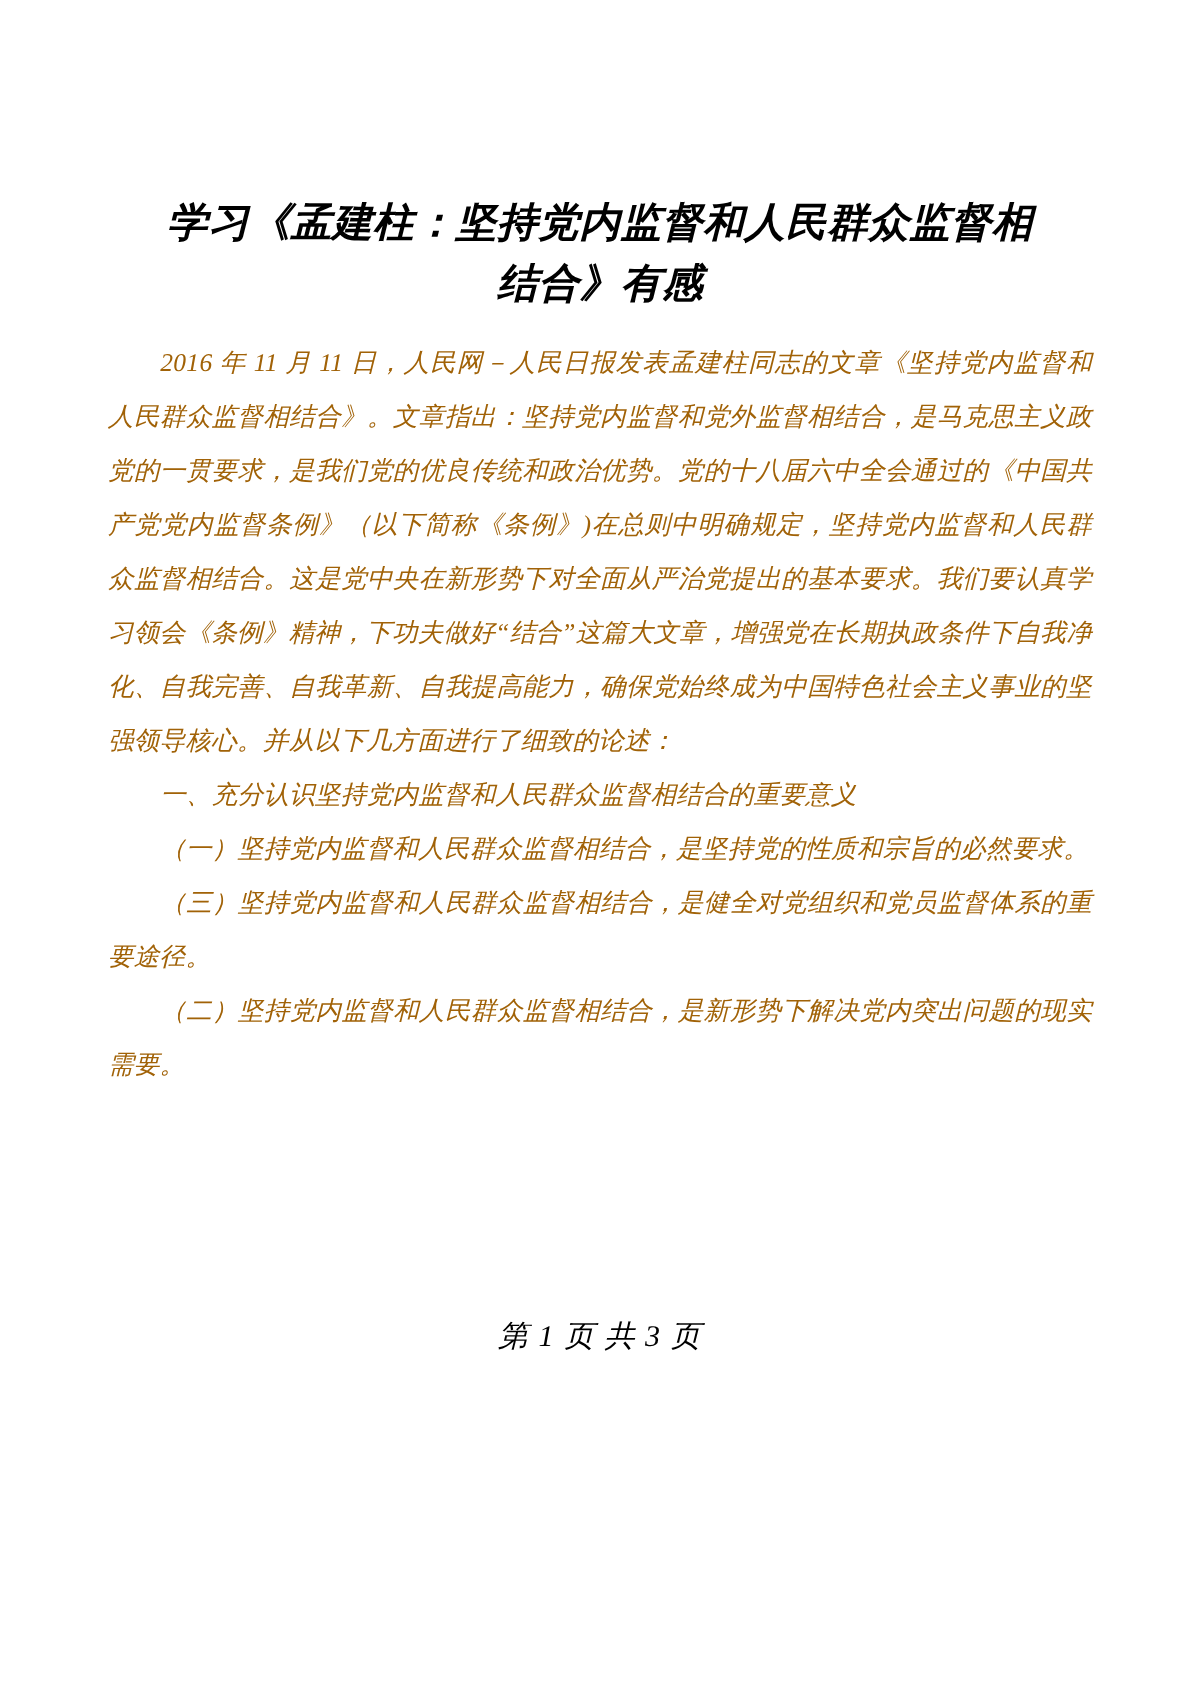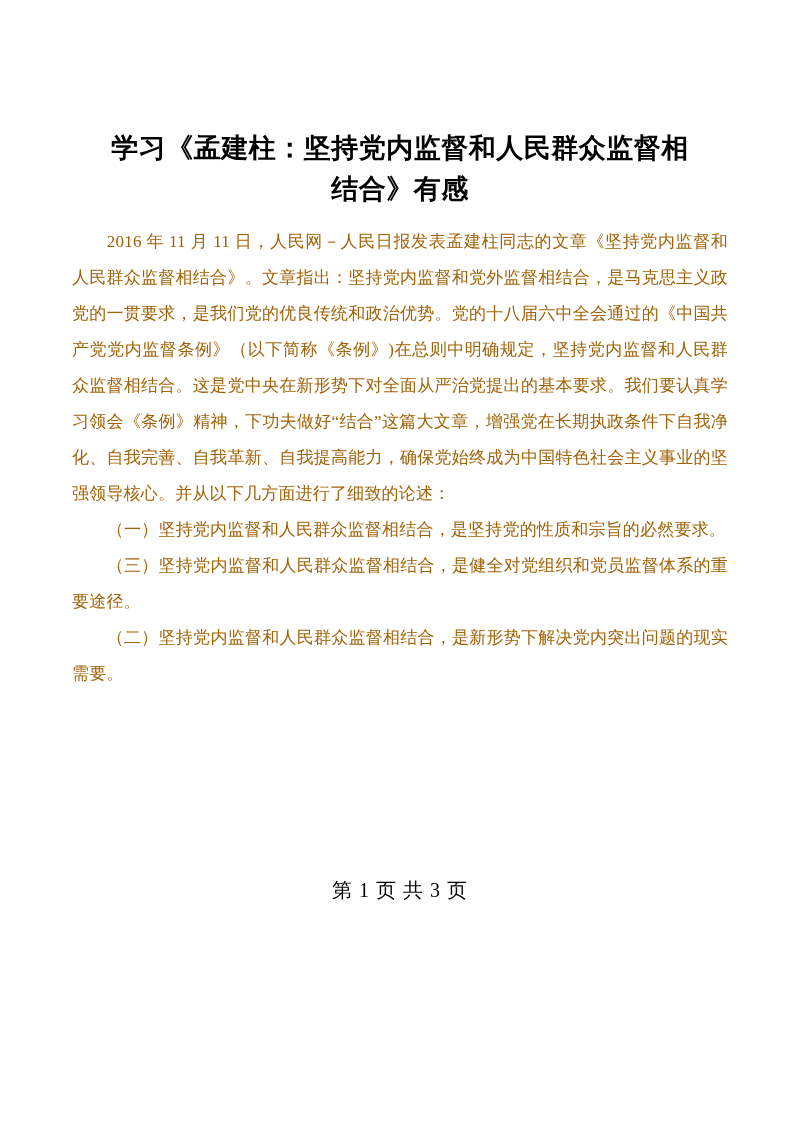--- a/index.html
+++ b/index.html
@@ -15,20 +15,21 @@
     position: relative;
     overflow: hidden;
   }
   .page {
     width: 800px;
     height: 956px;
     box-sizing: border-box;
     padding: 128px 72px 0 72px;
     position: relative;
     background: #ffffff;
+    font-style: italic;
   }
   .doc-title {
     font-size: 27px;
     font-weight: bold;
     line-height: 41px;
     text-align: center;
     margin: 0 30px 14px 30px;
     letter-spacing: 0.5px;
     color: #000;
   }
@@ -57,18 +58,19 @@
   }
 </style>
 </head>
 <body>
 
 <div class="page">
 
   <h1 class="doc-title">学习《孟建柱：坚持党内监督和人民群众监督相结合》有感</h1>
 
   <p class="para indent">2016 年 11 月 11 日，人民网－人民日报发表孟建柱同志的文章《坚持党内监督和人民群众监督相结合》。文章指出：坚持党内监督和党外监督相结合，是马克思主义政党的一贯要求，是我们党的优良传统和政治优势。党的十八届六中全会通过的《中国共产党党内监督条例》（以下简称《条例》)在总则中明确规定，坚持党内监督和人民群众监督相结合。这是党中央在新形势下对全面从严治党提出的基本要求。我们要认真学习领会《条例》精神，下功夫做好“结合”这篇大文章，增强党在长期执政条件下自我净化、自我完善、自我革新、自我提高能力，确保党始终成为中国特色社会主义事业的坚强领导核心。并从以下几方面进行了细致的论述：</p>
+  <p class="para indent">一、充分认识坚持党内监督和人民群众监督相结合的重要意义</p>
   <p class="para indent">（一）坚持党内监督和人民群众监督相结合，是坚持党的性质和宗旨的必然要求。</p>
   <p class="para indent">（三）坚持党内监督和人民群众监督相结合，是健全对党组织和党员监督体系的重要途径。</p>
   <p class="para indent">（二）坚持党内监督和人民群众监督相结合，是新形势下解决党内突出问题的现实需要。</p>
 
   <div class="footer">第 1 页 共 3 页</div>
 </div>
 
 </body></html>

